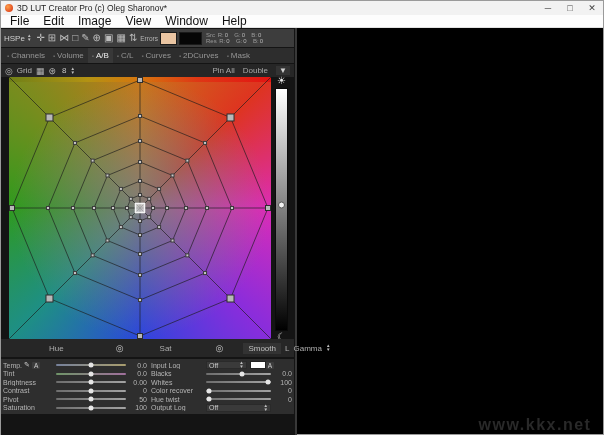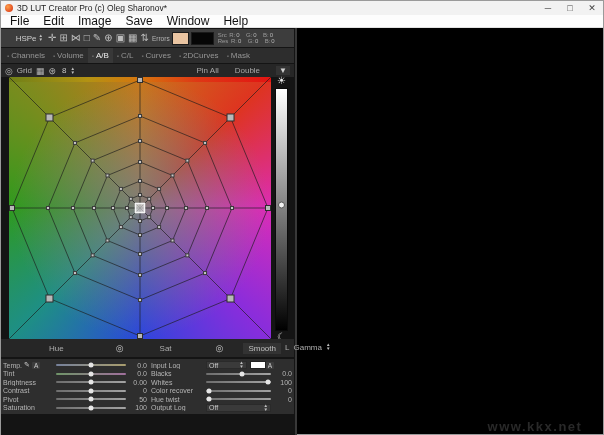--- a/index.html
+++ b/index.html
@@ -18,21 +18,21 @@
              border-bottom:1px solid #e2e2e2; padding-left:2px; }
   .menuitem { padding:0 7px; font-size:12px; color:#111; }
 
   
   .content { position:absolute; top:27px; left:0; right:0; bottom:0; background:#000; }
   .panel { position:absolute; top:0; left:0; width:296px; height:408px; background:#141414;
            border-right:2px solid #383838; }
 
   
   .toolbar { position:absolute; top:1px; left:0; width:293px; height:18px; background:#3d3d3d;
-             display:flex; align-items:center; padding:0 3px;justify-content:center; }
+             display:flex; align-items:center; padding:0 3px; }
   .modesel { display:flex; align-items:center; gap:2px; color:#cfcfcf; font-size:8px; }
   .spin { display:inline-flex; flex-direction:column; align-items:center; color:#c0c0c0; }
   .spin i { font-style:normal; font-size:4.5px; line-height:4px; }
   .ticons { display:flex; align-items:center; gap:3px; margin-left:5px; }
   .ticon { color:#bdbdbd; font-size:10px; line-height:16px; }
   .errors { color:#b5b5b5; font-size:6.5px; margin-left:3px; }
   .swatch { display:inline-block; height:13px; border:1px solid #1a1a1a; margin-left:2px; }
   .swatch.src { width:17px; }
   .swatch.res { width:23px; }
   .readout { margin-left:4px; font-size:6px; color:#9a9a9a; line-height:6.5px; white-space:nowrap; }
@@ -45,21 +45,21 @@
   .tab { display:flex; align-items:center; gap:2px; padding:0 4px; height:100%; font-size:8px; color:#969696; }
   .tab .bullet { font-size:6px; color:#6b6b6b; }
   .tab.active { color:#f0f0f0; background:#383838; }
 
   
   .gridbar { position:absolute; top:36px; left:0; width:293px; height:13px; background:#262626;
              display:flex; align-items:center; font-size:8px; color:#a8a8a8; padding:0 4px; gap:4px; }
   .gicon { color:#b5b5b5; font-size:9px; }
   .gbtn { color:#b5b5b5; }
   .gsize { color:#c5c5c5; margin-left:2px; }
-  .gridbar .right { margin-left:auto; display:flex; align-items:flex-end; gap:16px; }
+  .gridbar .right { margin-left:auto; display:flex; align-items:flex-end; gap:8px; }
   .gdrop { background:#333; padding:0 3px; color:#cfcfcf; font-size:8px; }
 
   
   .field { position:absolute; top:49px; left:8px; width:262px; height:262px; }
   .field::after { content:""; position:absolute; inset:0;
       background:radial-gradient(circle at 50% 50%, rgba(125,125,125,0.95) 0%,
                  rgba(125,125,125,0.7) 20%, rgba(125,125,125,0) 70%); }
   .topstrip { position:absolute; top:0; left:0; right:0; height:5px; z-index:2; opacity:.9;
       background:linear-gradient(90deg,#6f7f17 0%,#b59412 30%,#d7750d 50%,#e03414 72%,#e31111 100%); }
   .web { position:absolute; inset:0; z-index:3; }
@@ -71,21 +71,21 @@
   .lumhandle { position:absolute; left:2px; width:7px; height:7px; border-radius:50%;
                background:#f2f2f2; border:1px solid #555; transform:translateY(-50%); }
   .moon { position:absolute; top:303px; left:273px; width:15px; text-align:center; color:#e0e0e0; font-size:10px; }
 
   
   .huerow { position:absolute; top:311px; left:0; width:293px; height:18px; background:#262626;
             display:flex; align-items:center; font-size:8px; color:#adadad;gap:16px; }
   .huerow .lbl { margin-left:16px; }
   .picker { color:#c8c8c8; font-size:9px; margin:0 4px; }
   .smoothbtn { background:#333; padding:1px 5px; color:#c0c0c0; }
-  .huerow .rgrp { margin-left:auto; display:flex; gap:4px; margin-right:5px; }
+  .huerow .rgrp { margin-left:auto; display:flex; align-items:center; gap:4px; margin-right:5px; }
 
   
   .adjust { position:absolute; top:331px; left:0; width:293px; height:55px; background:#2e2e2e;
             display:flex; padding:2px 2px; }
   .acol { width:146px; display:flex; flex-direction:column; justify-content:space-between; }
   .acol.right { width:147px; padding-left:4px; }
   .arow { display:flex; align-items:center; height:8px; font-size:7px; color:#b5b5b5; }
   .lblarea { width:50px; display:flex; align-items:center; gap:2px; overflow:hidden; }
   .acol.right .lblarea { width:52px; }
   .tool { color:#cfcfcf; font-size:7px; }
@@ -103,40 +103,40 @@
 
   
   .footer { position:absolute; top:387px; left:0; width:293px; height:18px; background:#1e1e1e;
             display:flex; align-items:center; gap:2px; padding:0 2px; }
   .fbtn { background:#3e3e3e; color:#c8c8c8; font-size:7.5px; padding:2px 6px; border-radius:1px; }
   .compare { margin-left:auto; margin-right:30px; color:#c0c0c0; font-size:8px; }
 
   
   .watermark { position:absolute; right:2px; bottom:0; width:132px; text-align:center; z-index:1; }
   .wm-logo { font-size:29px; font-weight:bold; color:#191919; letter-spacing:2px; line-height:30px; }
-  .wm-url { font-size:13px; font-weight:bold; color:#292929; letter-spacing:1.5px; }
+  .wm-url { font-size:16px; font-weight:bold; color:#292929; letter-spacing:1.5px; }
 </style>
 </head>
 <body>
 
 <div class="window">
 
   <div class="titlebar">
     <span class="app-icon"></span>
     <span class="title">3D LUT Creator Pro (c) Oleg Sharonov*</span>
     <span class="winbtn">─</span>
     <span class="winbtn">□</span>
     <span class="winbtn">✕</span>
   </div>
 
   <div class="menubar">
       <span class="menuitem">File</span>
       <span class="menuitem">Edit</span>
       <span class="menuitem">Image</span>
-      <span class="menuitem">Save</span>
+      <span class="menuitem">View</span>
       <span class="menuitem">Window</span>
       <span class="menuitem">Help</span>
     </div>
 
   <div class="content">
 
     <div class="watermark">
       <div class="wm-url">www.kkx.net</div>
     </div>
 

